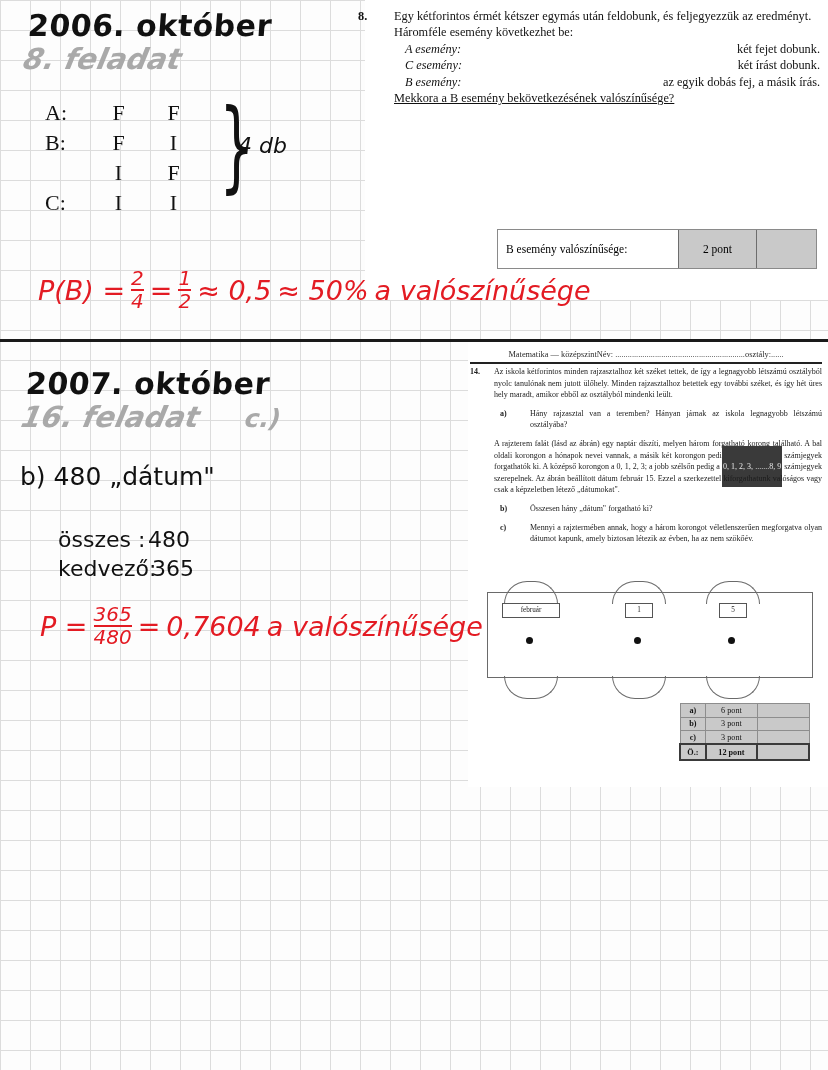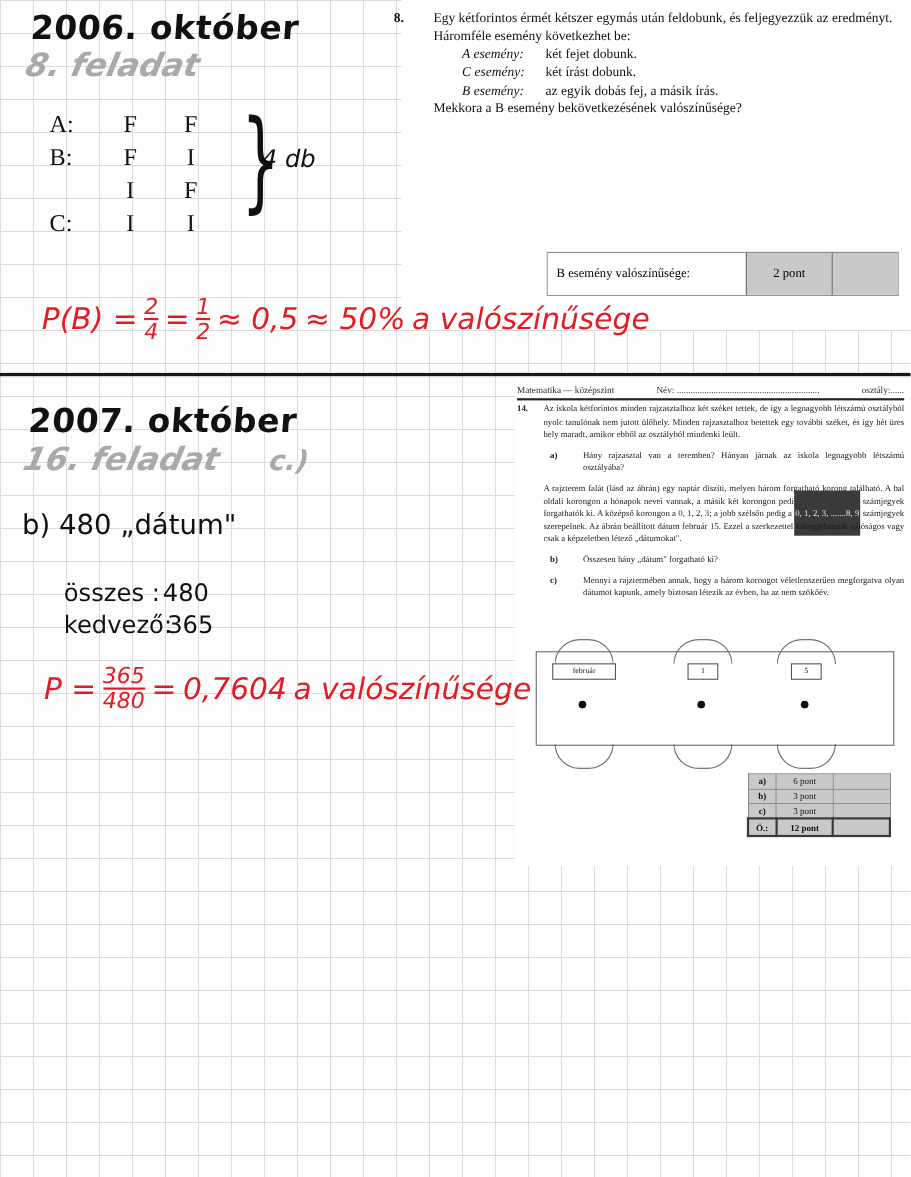--- a/index.html
+++ b/index.html
@@ -40,21 +40,21 @@
     position: absolute;
     left: 358px; top: 8px;
     width: 462px;
     font-size: 12.3px;
     line-height: 1.34;
     color: #111111;
   }
   #task8 .t-row { display: flex; }
   #task8 .t-num { width: 36px; font-weight: bold; flex: none; }
   #task8 .t-body { flex: 1; }
-  #task8 .ev-line { display: flex; margin-left: 26px; }
+  #task8 .ev-line { display: flex; margin-left: 11px; justify-content: space-between; }
   #task8 .ev-name { width: 76px; flex: none; }
   .it { font-style: italic; }
 
   
   #score8 {
     position: absolute;
     left: 497px; top: 229px;
     width: 320px; height: 40px;
     display: flex;
     border: 1px solid #8a8a8a;
@@ -71,22 +71,21 @@
   #score8 .c-empty { flex: 1;     background: #c9c9c9; border-left: 1px solid #6d6d6d; }
 
   
   #exam-head {
     position: absolute;
     left: 470px; top: 350px;
     width: 352px;
     font-size: 8.4px;
     color: #2a2a2a;
     display: flex;
-    justify-content: space-between;
-    gap: 18px;
+    justify-content: center;
   }
   #exam-rule {
     position: absolute;
     left: 470px; top: 362px;
     width: 352px; height: 0;
     border-top: 2px solid #222;
   }
   #task14 {
     position: absolute;
     left: 470px; top: 366px;
@@ -305,21 +304,21 @@
       </div>
       <div class="ev-line">
         <span class="ev-name it">C esemény:</span>
         <span>két írást dobunk.</span>
       </div>
       <div class="ev-line">
         <span class="ev-name it">B esemény:</span>
         <span>az egyik dobás fej, a másik írás.</span>
       </div>
     </div>
-    <div style="margin-left:36px;">Mekkora a B esemény bekövetkezésének valószínűsége?</div>
+    <div style="margin-left:36px;text-decoration:underline;">Mekkora a B esemény bekövetkezésének valószínűsége?</div>
   </div>
 
   <div id="score8">
     <div class="cell c-label">B esemény valószínűsége:</div>
     <div class="cell c-pts">2 pont</div>
     <div class="cell c-empty"></div>
   </div>
 
   <div id="section-divider"></div>
 

